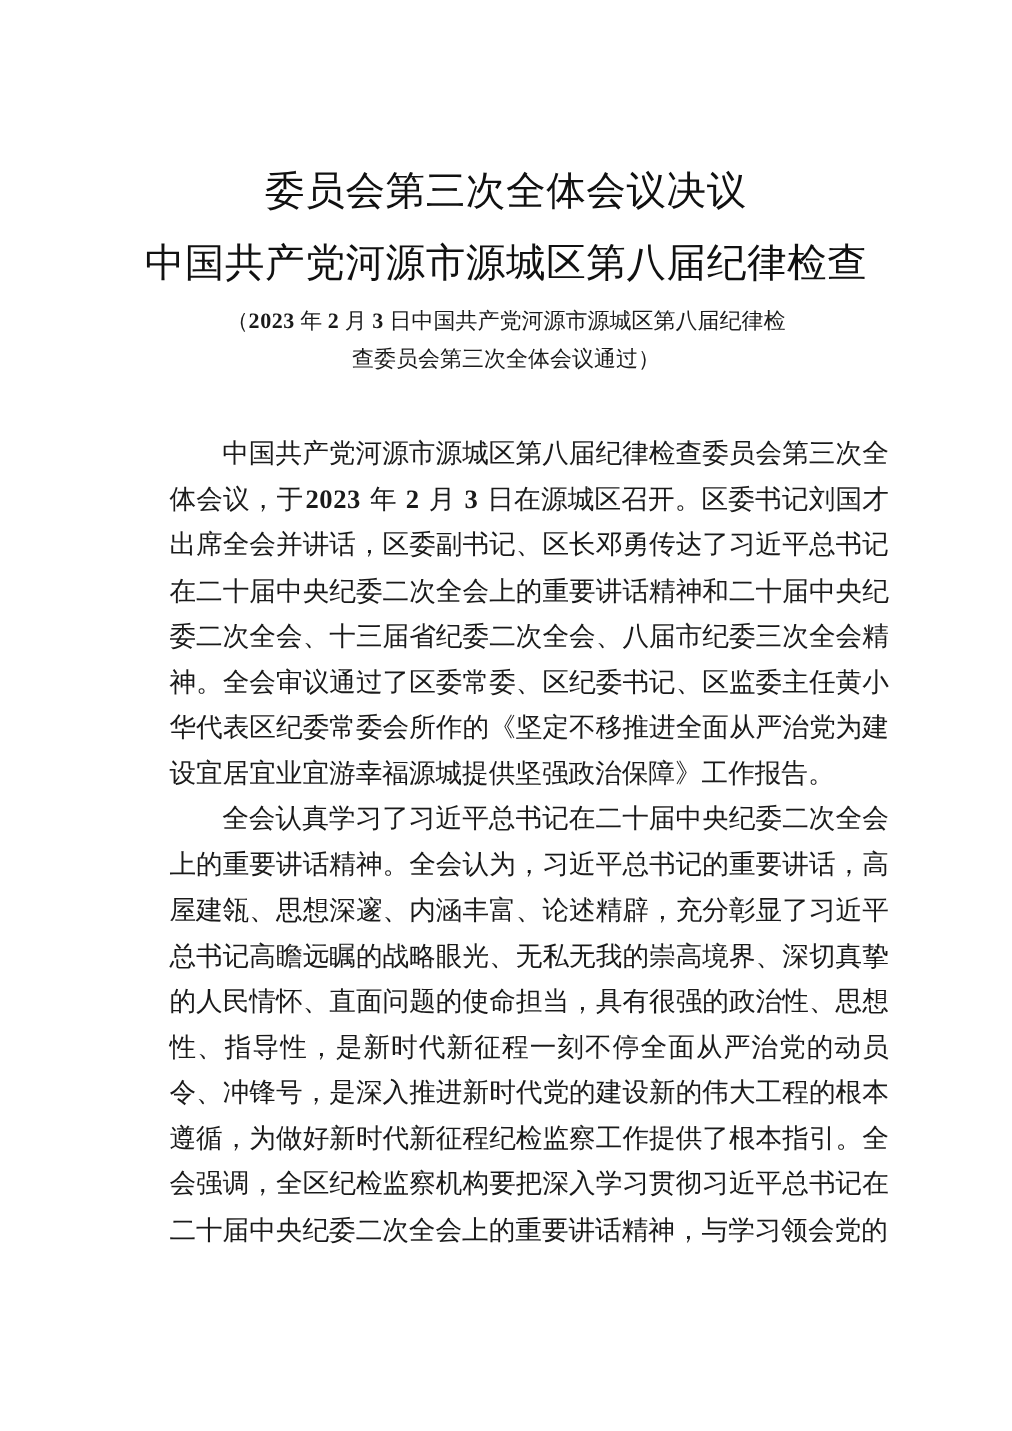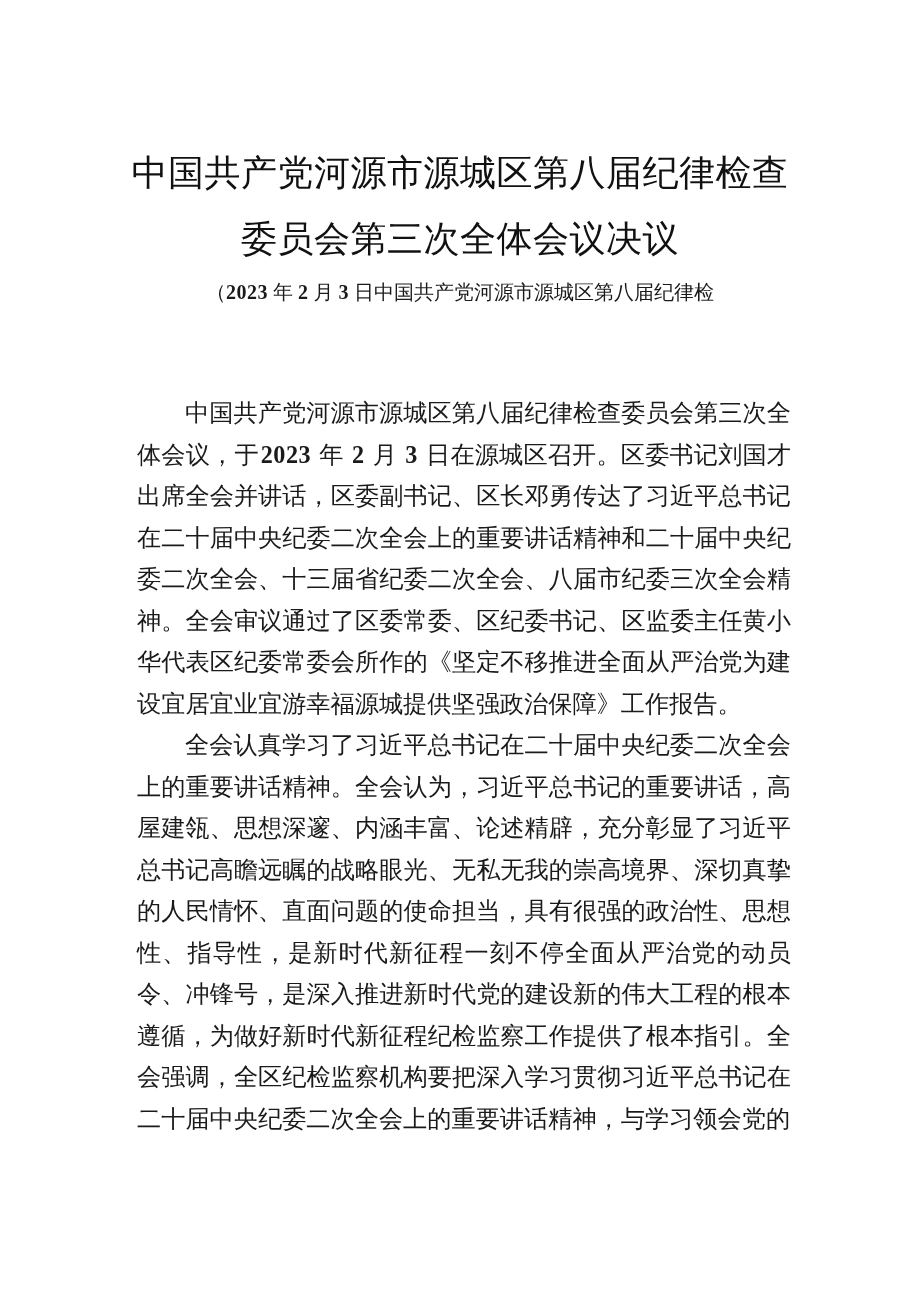--- a/index.html
+++ b/index.html
@@ -63,21 +63,21 @@
   }
   .doc-subtitle .num {
     font-family: "Liberation Serif", "DejaVu Serif", serif;
     font-weight: bold;
     letter-spacing: 0.5px;
   }
 
   
   .body-area {
     position: absolute;
-    left: 137px;
+    left: 154px;
     top: 392px;
     width: 654px;
   }
   .para {
     font-family: "Liberation Serif", "DejaVu Serif", serif;
     font-size: 24.2px;
     line-height: 41.5px;
     text-align: justify;
     text-justify: inter-character;
     text-align-last: left;
@@ -95,26 +95,27 @@
     letter-spacing: 0.5px;
     padding: 0 2px;
   }
 </style>
 </head>
 <body>
 
 <div class="page">
 
   <div class="doc-title">
+    <span class="tline">委员会第三次全体会议决议</span>
     <span class="tline">中国共产党河源市源城区第八届纪律检查</span>
-    <span class="tline">委员会第三次全体会议决议</span>
   </div>
 
   <div class="doc-subtitle">
     <span class="sline">（<span class="num">2023</span> 年 <span class="num">2</span> 月 <span class="num">3</span> 日中国共产党河源市源城区第八届纪律检</span>
+    <span class="sline">查委员会第三次全体会议通过）</span>
   </div>
 
   <div class="body-area">
     <p class="para">中国共产党河源市源城区第八届纪律检查委员会第三次全体会议，于<span class="num">2023</span> 年 <span class="num">2</span> 月 <span class="num">3</span> 日在源城区召开。区委书记刘国才出席全会并讲话，区委副书记、区长邓勇传达了习近平总书记在二十届中央纪委二次全会上的重要讲话精神和二十届中央纪委二次全会、十三届省纪委二次全会、八届市纪委三次全会精神。全会审议通过了区委常委、区纪委书记、区监委主任黄小华代表区纪委常委会所作的《坚定不移推进全面从严治党为建设宜居宜业宜游幸福源城提供坚强政治保障》工作报告。</p>
     <p class="para">全会认真学习了习近平总书记在二十届中央纪委二次全会上的重要讲话精神。全会认为，习近平总书记的重要讲话，高屋建瓴、思想深邃、内涵丰富、论述精辟，充分彰显了习近平总书记高瞻远瞩的战略眼光、无私无我的崇高境界、深切真挚的人民情怀、直面问题的使命担当，具有很强的政治性、思想性、指导性，是新时代新征程一刻不停全面从严治党的动员令、冲锋号，是深入推进新时代党的建设新的伟大工程的根本遵循，为做好新时代新征程纪检监察工作提供了根本指引。全会强调，全区纪检监察机构要把深入学习贯彻习近平总书记在二十届中央纪委二次全会上的重要讲话精神，与学习领会党的</p>
   </div>
 
 </div>
 
 </body></html>

